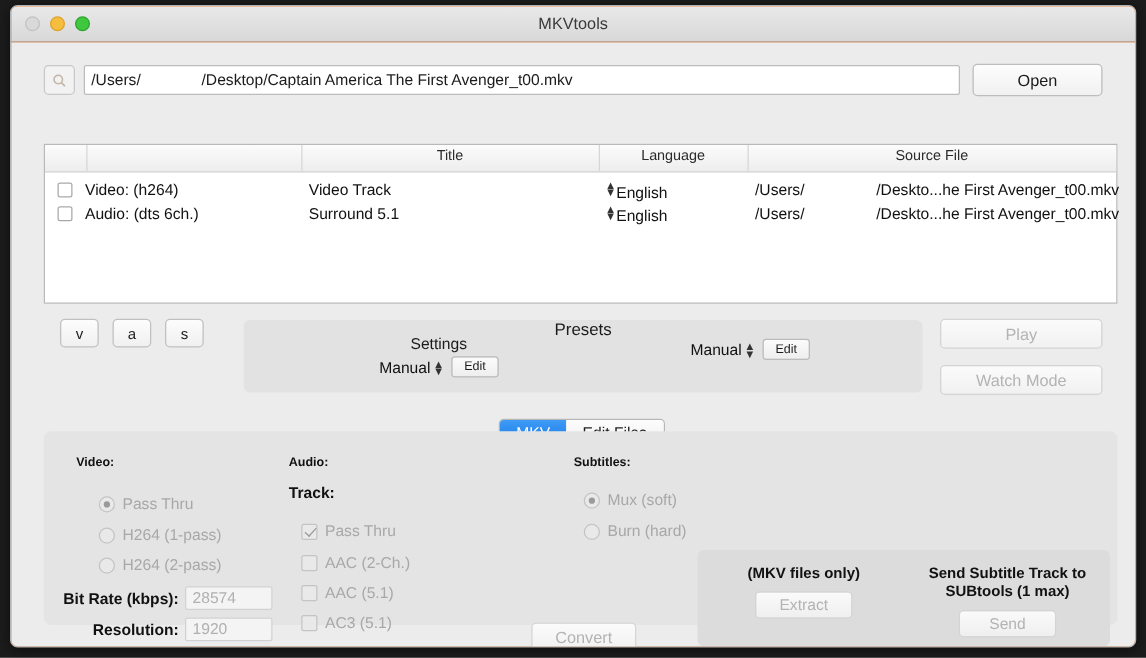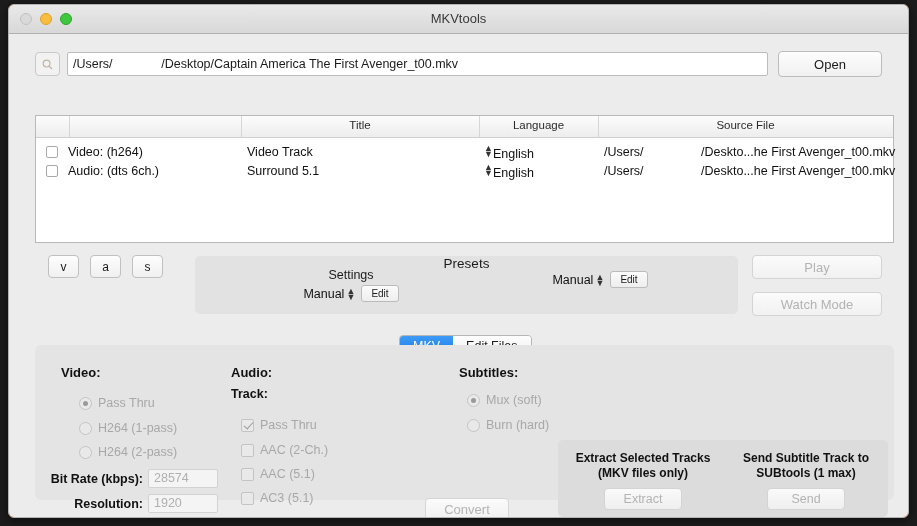--- a/index.html
+++ b/index.html
@@ -202,21 +202,21 @@
 
   
   #panel {
     position: absolute; left: 26px; top: 311px;
     width: 859px; height: 155px;
     background: #e4e4e4;
     border-radius: 6px;
   }
   .col-head {
     position: absolute;
-    font-size: 13px; color: #111; font-weight: bold;
+    font-size: 10px; color: #111; font-weight: bold;
   }
   .sub-head { position: absolute; font-size: 12.5px; color: #111; font-weight: bold; }
 
   .opt { position: absolute; display: flex; align-items: center; gap: 6px; text-align: right; }
   .opt .txt { font-size: 12.5px; color: #a8a8a8; }
   .radio {
     width: 13px; height: 13px; border-radius: 50%;
     background: #e9e9e9; border: 1px solid #c4c4c4;
     box-sizing: border-box;
     display: flex; align-items: center; justify-content: center;
@@ -430,21 +430,20 @@
       <div class="opt" style="left:432px;top:73px">
         <span class="radio"></span>
         <span class="txt">Burn (hard)</span>
       </div>
     </div>
 
     <div id="convert-btn">Convert</div>
 
     <div id="extract-group">
       <div class="eg-col" style="left:5px">
-        <div class="t">Extract Selected Tracks</div>
         <div class="t">(MKV files only)</div>
         <div class="eg-btn">Extract</div>
       </div>
       <div class="eg-col" style="left:168px">
         <div class="t">Send Subtitle Track to</div>
         <div class="t">SUBtools (1 max)</div>
         <div class="eg-btn">Send</div>
       </div>
     </div>
 

